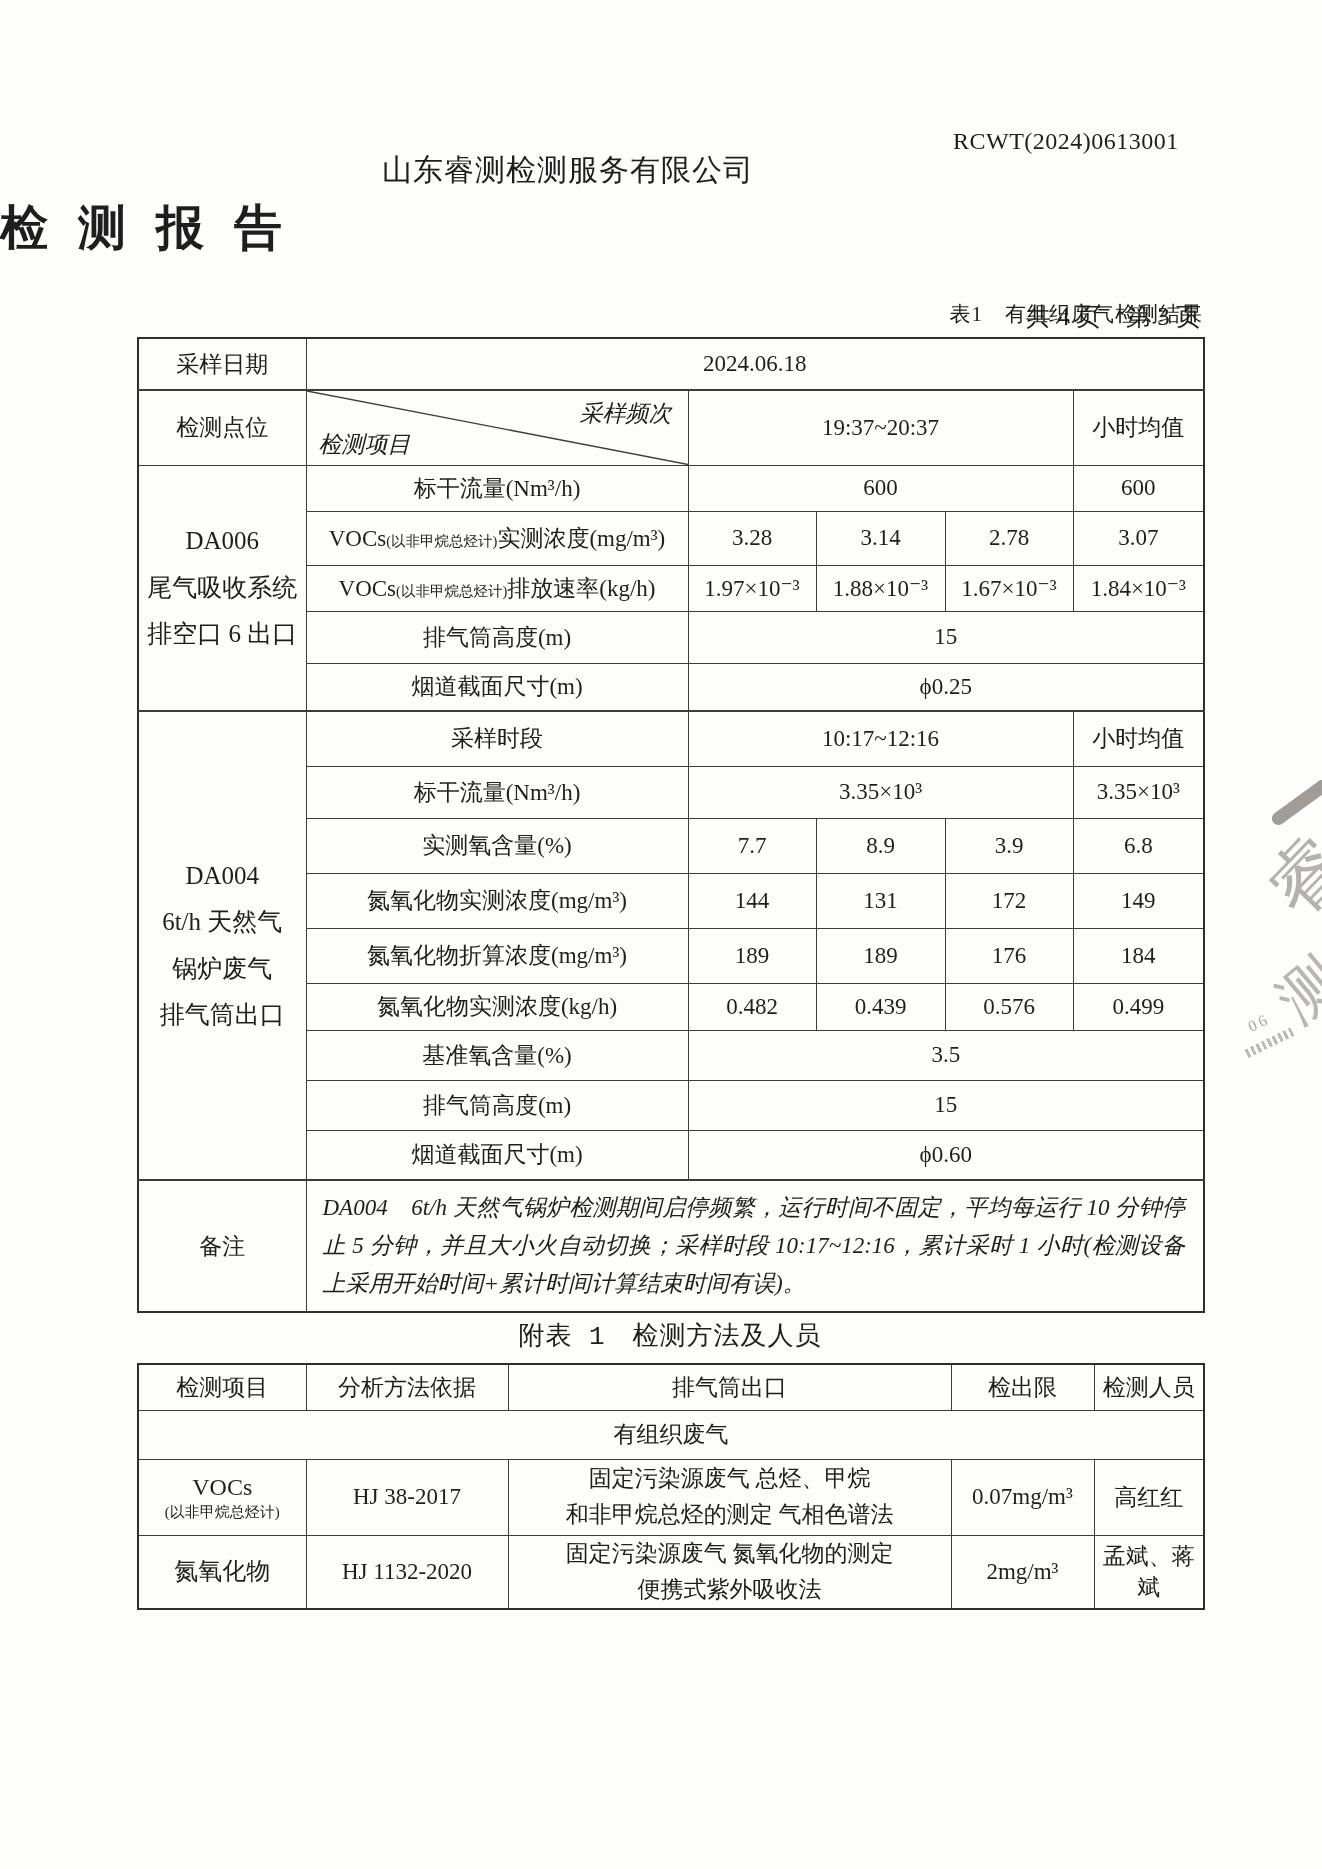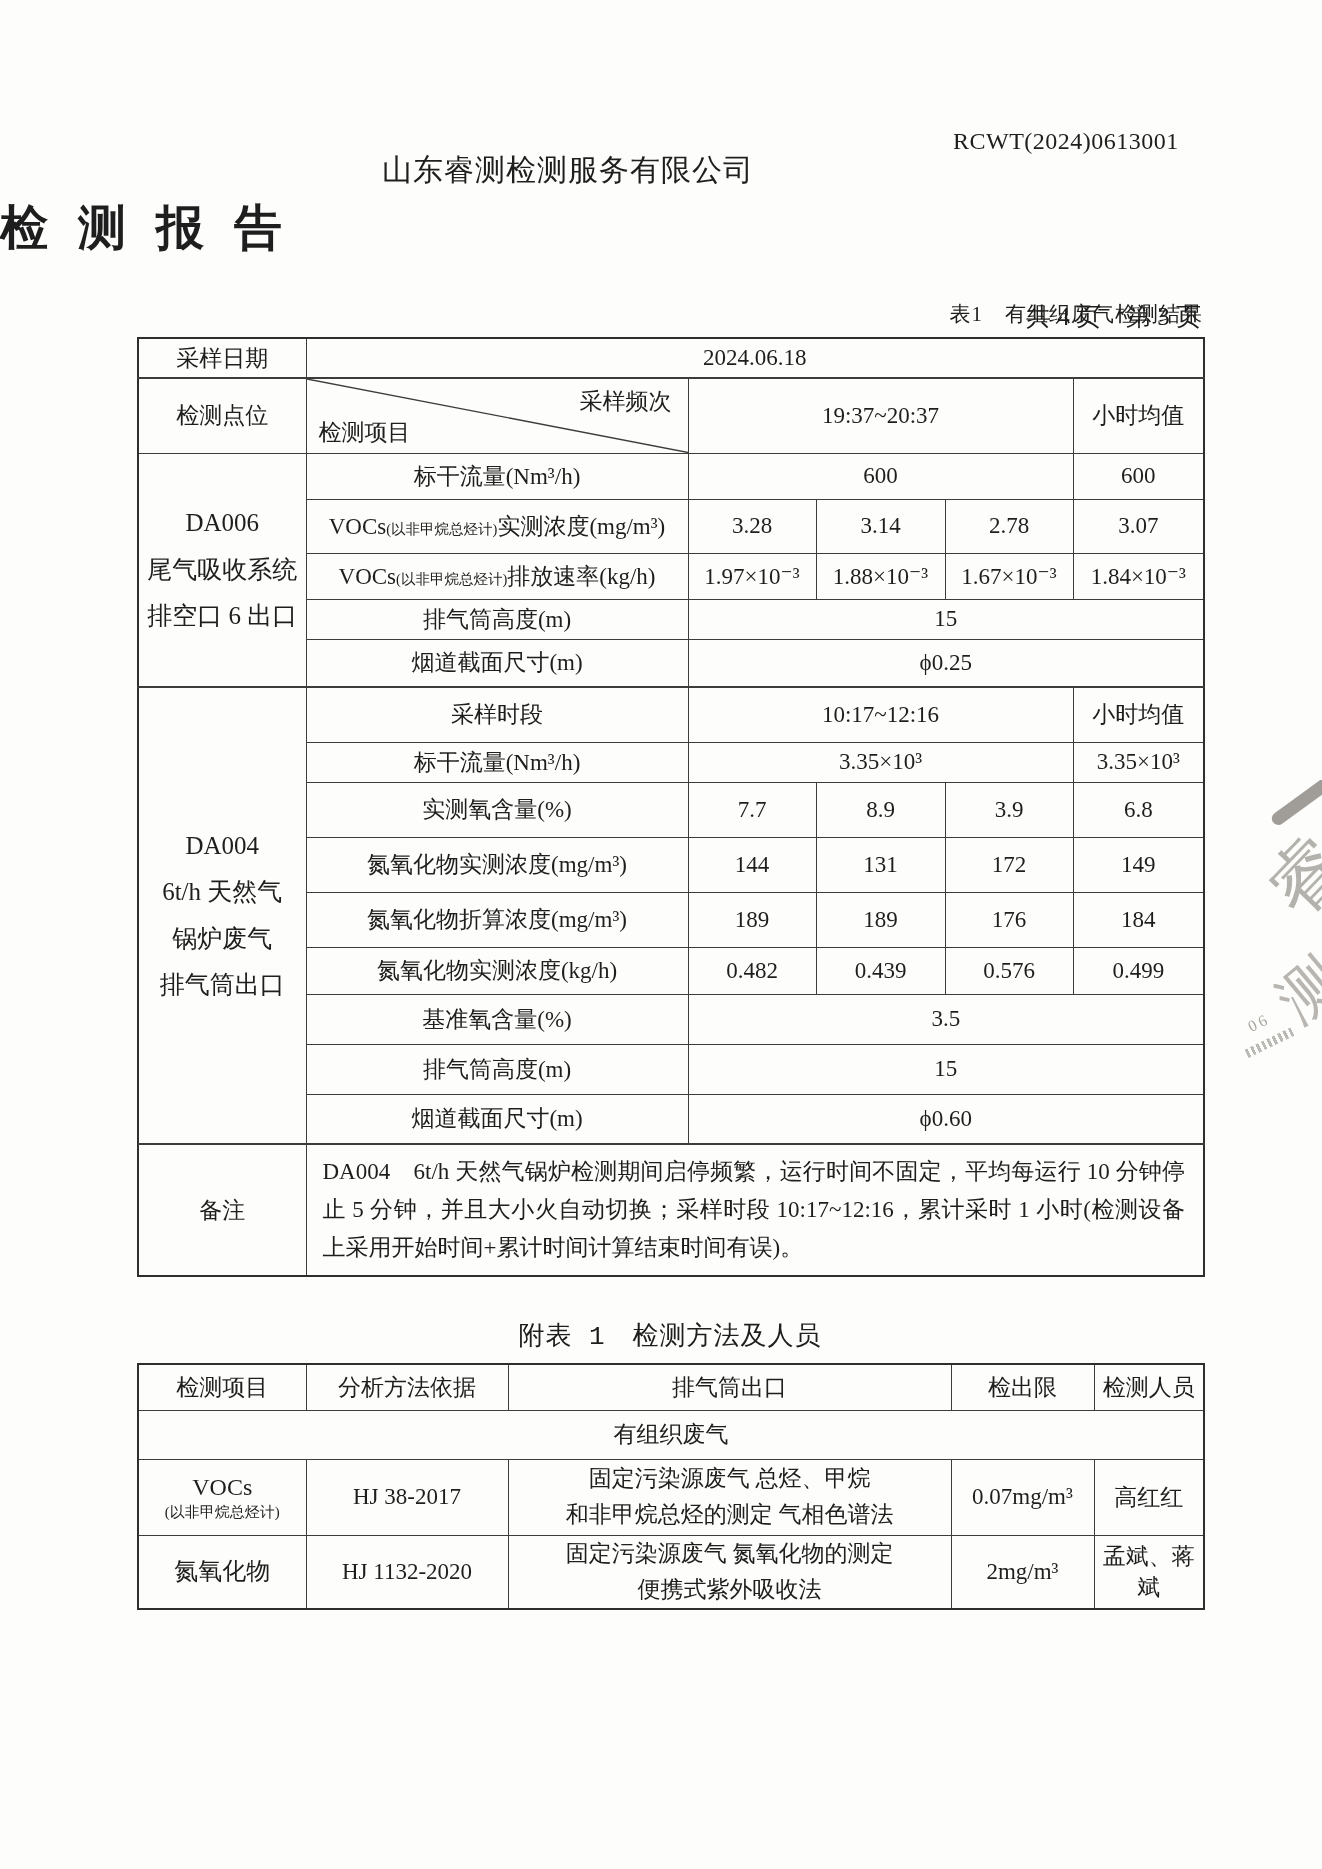--- a/index.html
+++ b/index.html
@@ -18,35 +18,35 @@
 
   table { border-collapse:collapse; table-layout:fixed; }
   .t1, .t2 { position:absolute; left:137px; width:1066px; border:2px solid #2e2e2e; }
   .t1 td, .t2 td {
     border:1px solid #3c3c3c; text-align:center; vertical-align:middle;
     font-size:23px; padding:0 4px; overflow:hidden;
   }
   .t1 { top:337px; }
   .t2 { top:1363px; }
 
-  tr.h52{height:40px} tr.h75{height:75px} tr.h46{height:46px} tr.h54{height:54px}
+  tr.h52{height:52px} tr.h75{height:75px} tr.h46{height:46px} tr.h54{height:54px}
   tr.h48{height:48px} tr.h55{height:55px} tr.h47{height:47px} tr.h50{height:50px}
   tr.h115{height:115px} tr.h49{height:49px} tr.h76{height:76px} tr.h74{height:74px}
   tr.sep td { border-top-width:2px; }
 
   td.point { white-space:pre-line; line-height:1.85; font-size:25px; }
-  td.diag  { position:relative; padding:0; }
+  td.diag  { position:relative; padding:0;font-style:italic; }
   .diag-wrap { position:absolute; inset:0; }
   .diag-wrap svg { position:absolute; inset:0; width:100%; height:100%; }
   .diag-top    { position:absolute; top:7px;  right:16px; font-size:23px; }
   .diag-bottom { position:absolute; bottom:5px; left:12px; font-size:23px; }
   .sm { font-size:14.5px; }
   td.remark-text {
     text-align:justify; padding:8px 18px 8px 16px;
-    font-size:23px; line-height:38px;
+    font-size:23px; line-height:38px;font-style:italic;
   }
   td.pre { white-space:pre-line; line-height:1.55; }
   .item-main { display:block; font-size:24px; line-height:1.3; }
   .item-sub  { display:block; font-size:15px; line-height:1.3; }
 
   .t2-caption { position:absolute; top:1318px; left:137px; width:1066px; text-align:center; font-size:26px; letter-spacing:1px;font-family:Liberation Mono, monospace; }
 
   .stamp { position:absolute; top:780px; right:0; width:90px; height:290px; overflow:hidden; pointer-events:none; }
   .stamp span { position:absolute; color:#999690; }
   .stamp-stroke {

